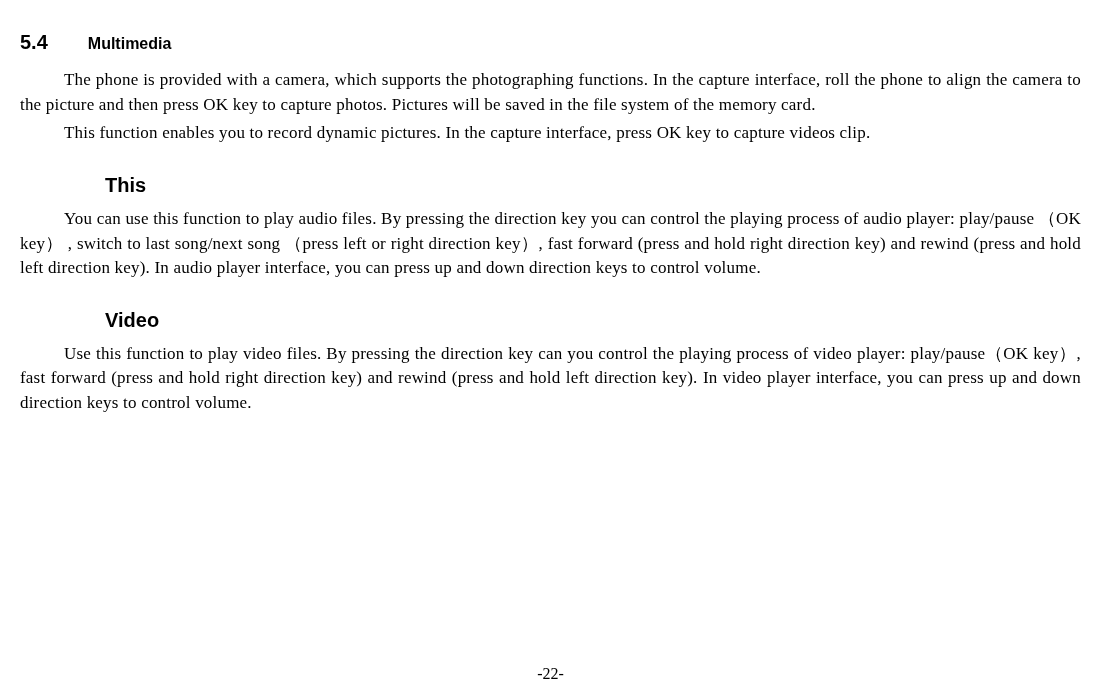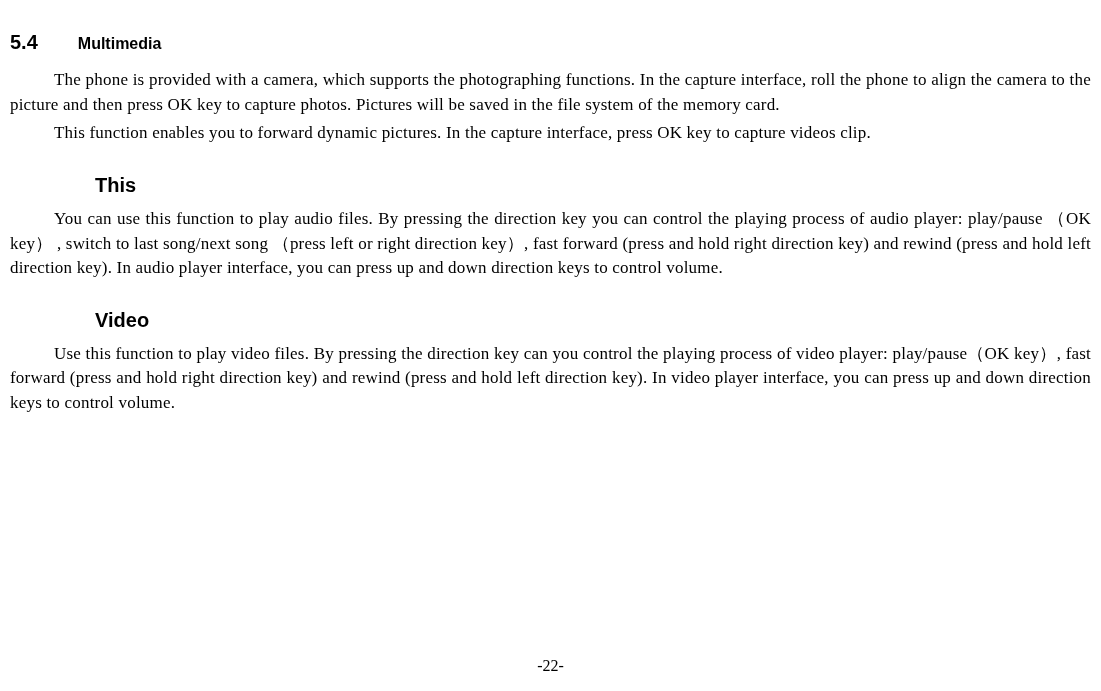--- a/index.html
+++ b/index.html
@@ -9,21 +9,21 @@
     }
     body {
       width: 1101px;
       height: 691px;
       background: #ffffff;
       font-family: "Times New Roman", Times, serif;
       padding: 0;
       position: relative;
     }
     .page {
-      padding: 0 10px;
+      padding: 0 20px;
       margin-top: 31px;
     }
     .section-top {
       display: flex;
       align-items: baseline;
       margin-top: 8px;
       margin-bottom: 14px;
     }
     .section-number {
       font-family: Arial, Helvetica, sans-serif;
@@ -47,40 +47,40 @@
     .para {
       font-size: 17px;
       line-height: 1.45;
       text-align: justify;
       text-indent: 44px;
       margin-bottom: 4px;
       letter-spacing: 0.2px;
     }
     .pagenum {
       position: absolute;
-      bottom: 16px;
+      bottom: 8px;
       left: 50%;
       transform: translateX(-50%);
       font-size: 16px;
       font-family: "Times New Roman", Times, serif;
     }
   </style>
 </head>
 <body>
 
 <div class="page">
 
   <div class="section-top">
     <span class="section-number">5.4</span>
     <span class="section-title">Multimedia</span>
   </div>
 
   <div class="para">The phone is provided with a camera, which supports the photographing functions. In the capture interface, roll the phone to align the camera to the picture and then press OK key to capture photos. Pictures will be saved in the file system of the memory card.</div>
 
-  <div class="para">This function enables you to forward dynamic pictures. In the capture interface, press OK key to capture videos clip.</div>
+  <div class="para">This function enables you to record dynamic pictures. In the capture interface, press OK key to capture videos clip.</div>
 
   <div class="subheading">This</div>
   <div class="para">You can use this function to play audio files. By pressing the direction key you can control the playing process of audio player: play/pause （OK key） , switch to last song/next song   （press left or right direction key）, fast forward (press and hold right direction key) and rewind (press and hold left direction key). In audio player interface, you can press up and down direction keys to control volume.</div>
 
   <div class="subheading">Video</div>
   <div class="para">Use this function to play video files. By pressing the direction key can you control the playing process of video player: play/pause（OK key）, fast forward (press and hold right direction key) and rewind (press and hold left direction key). In video player interface, you can press up and down direction keys to control volume.</div>
 
 </div>
 
 <div class="pagenum">-22-</div>

